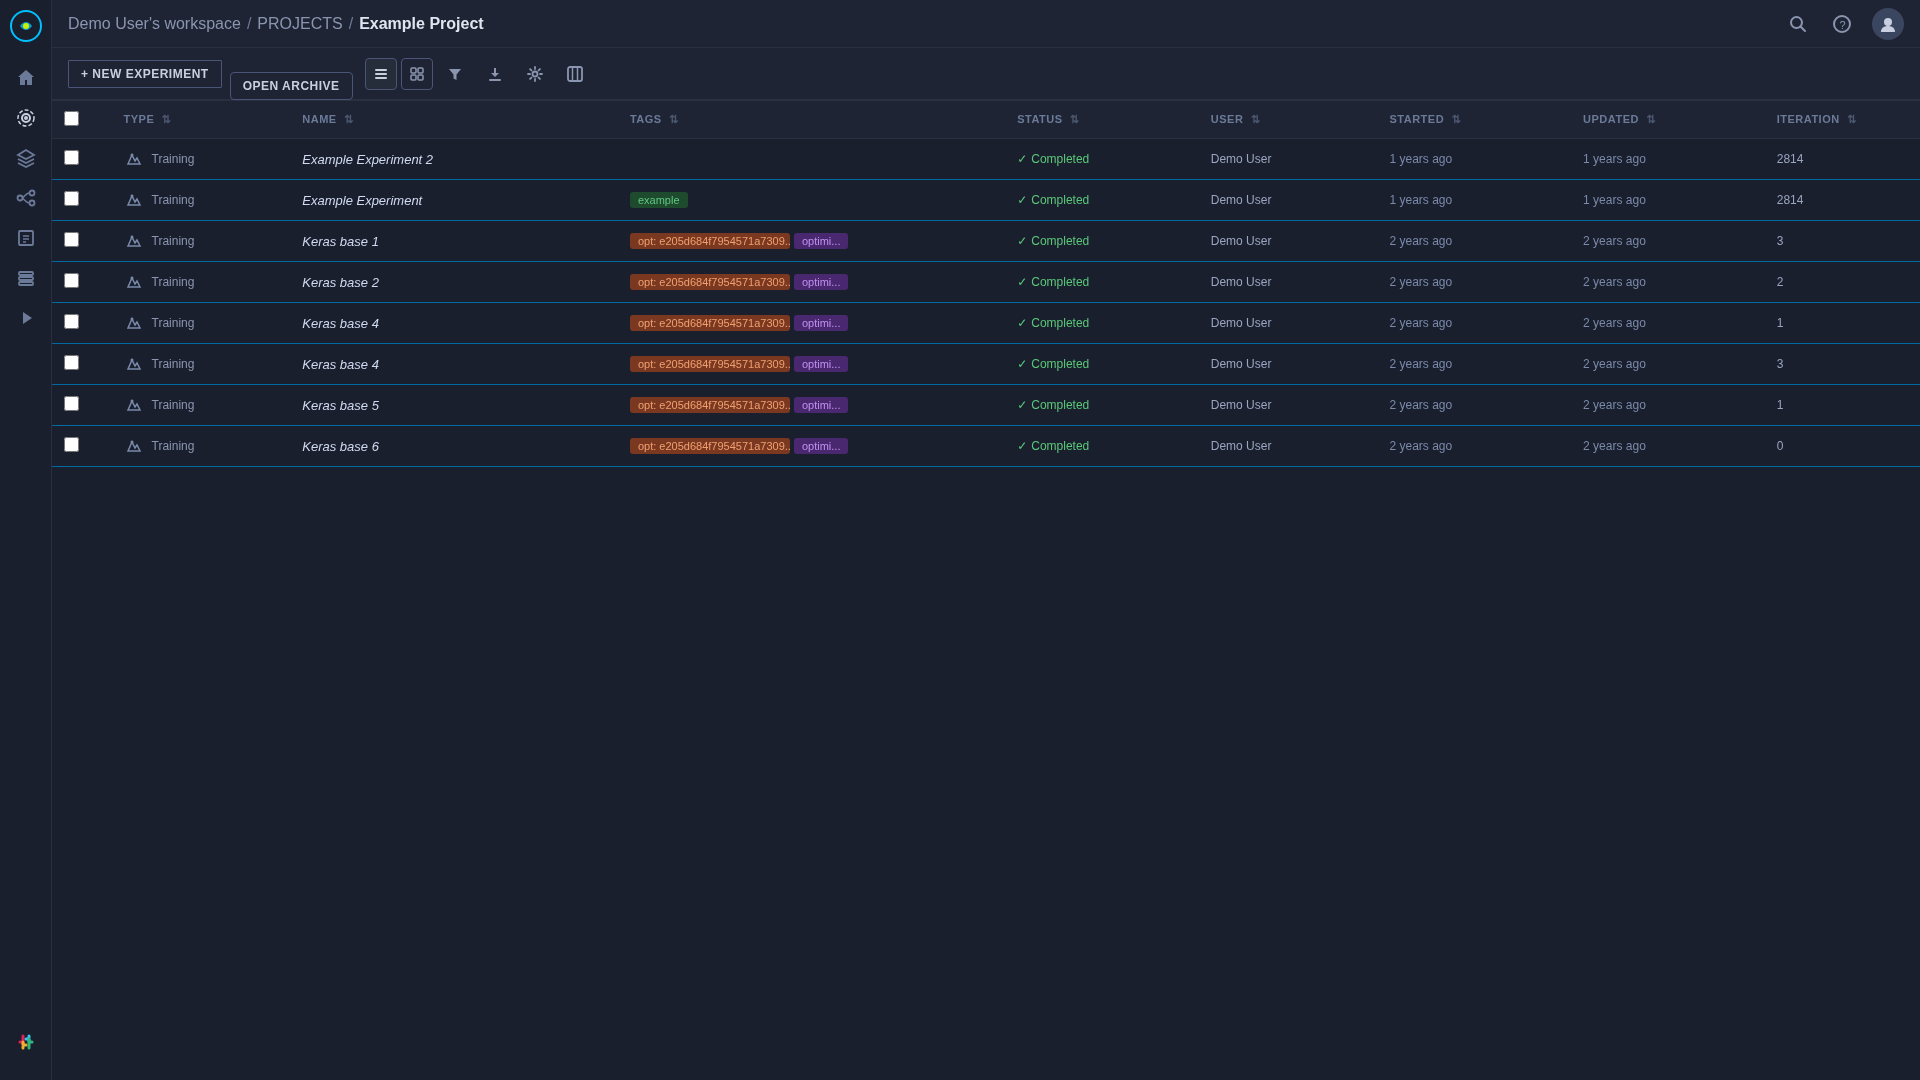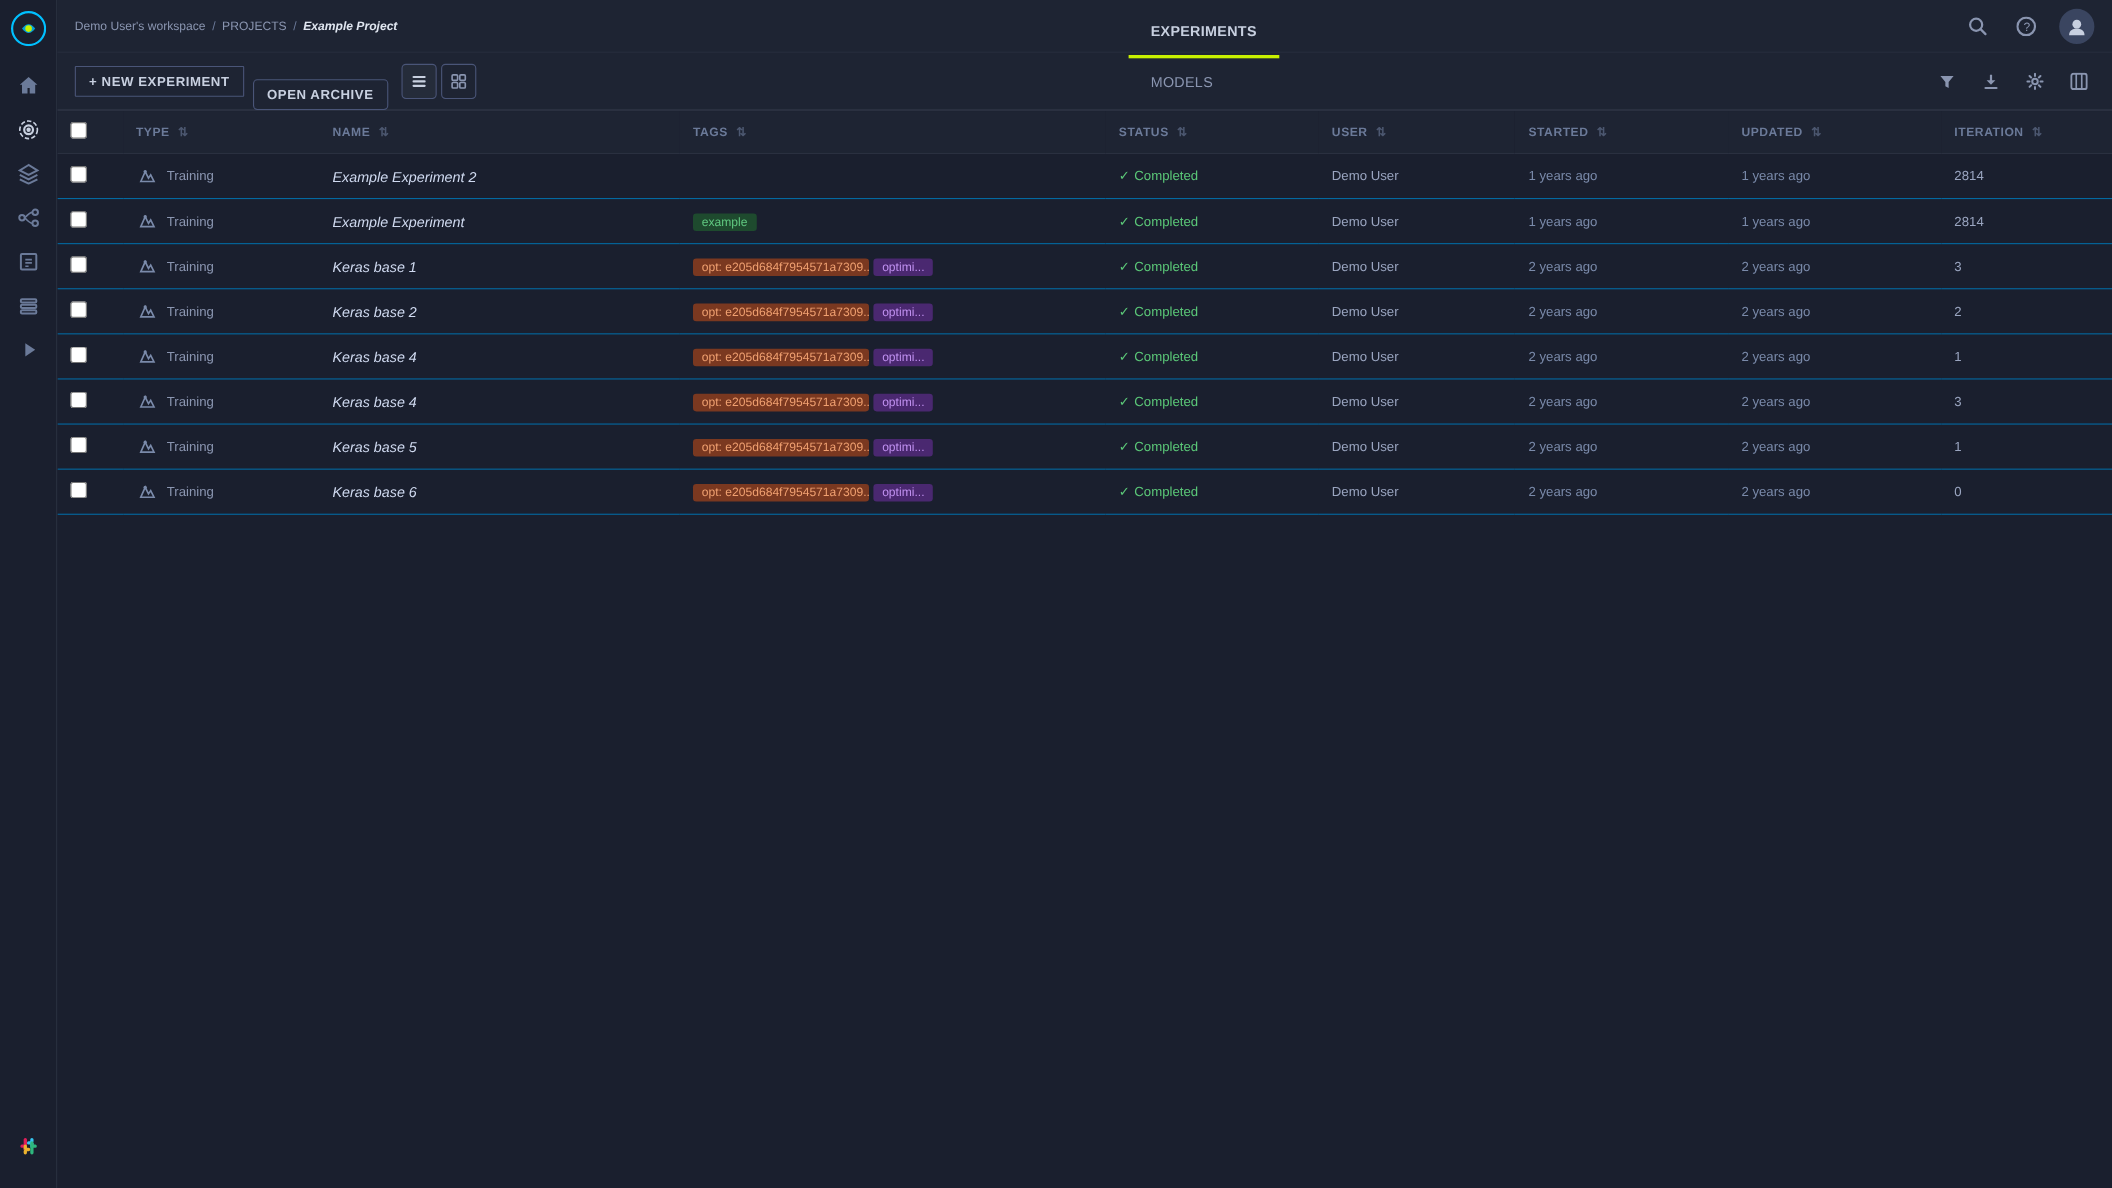--- a/index.html
+++ b/index.html
@@ -54,24 +54,24 @@
       height: 48px;
       background: #1e2433;
       border-bottom: 1px solid #2a3040;
       display: flex;
       align-items: center;
       padding: 0 16px;
       flex-shrink: 0;
     }
     .breadcrumb {
       display: flex; align-items: center; gap: 6px;
-      font-size: 11px; color: #8a95b0;
+      font-size: 16px; color: #8a95b0;
     }
     .breadcrumb .sep { color: #6b7a99; }
-    .breadcrumb .current { color: #e0e6f0; font-weight: 600; font-style: italic; }
+    .breadcrumb .current { color: #e0e6f0; font-weight: 600; }
     .topbar-right {
       margin-left: auto;
       display: flex; align-items: center; gap: 16px;
     }
     .topbar-icon {
       color: #8a95b0; font-size: 18px; cursor: pointer;
       width: 28px; height: 28px;
       display: flex; align-items: center; justify-content: center;
     }
     .avatar {
@@ -365,27 +365,20 @@
         <div class="view-btn">
           <svg width="16" height="16" viewBox="0 0 16 16" fill="currentColor">
             <rect x="2" y="2" width="5" height="5" rx="1" fill="none" stroke="currentColor" stroke-width="1.5"></rect>
             <rect x="9" y="2" width="5" height="5" rx="1" fill="none" stroke="currentColor" stroke-width="1.5"></rect>
             <rect x="2" y="9" width="5" height="5" rx="1" fill="none" stroke="currentColor" stroke-width="1.5"></rect>
             <rect x="9" y="9" width="5" height="5" rx="1" fill="none" stroke="currentColor" stroke-width="1.5"></rect>
           </svg>
         </div>
       </div>
 
-      <div style="flex:1; display:flex; justify-content:center; align-items:flex-end; height:100%;">
-        <div class="tabs">
-          <div class="tab">OVERVIEW</div>
-          <div class="tab active">EXPERIMENTS</div>
-          <div class="tab">MODELS</div>
-        </div>
-      </div>
 
       <div style="display:flex; align-items:center; gap:12px;">
         <div class="topbar-icon">
           <svg width="16" height="16" viewBox="0 0 16 16" fill="currentColor">
             <path d="M2 3h12l-4.5 5.5V14l-3-1.5V8.5L2 3z"></path>
           </svg>
         </div>
         <div class="topbar-icon">
           <svg width="16" height="16" viewBox="0 0 16 16" fill="currentColor">
             <path d="M8 11L4 7h3V2h2v5h3L8 11z"></path>

